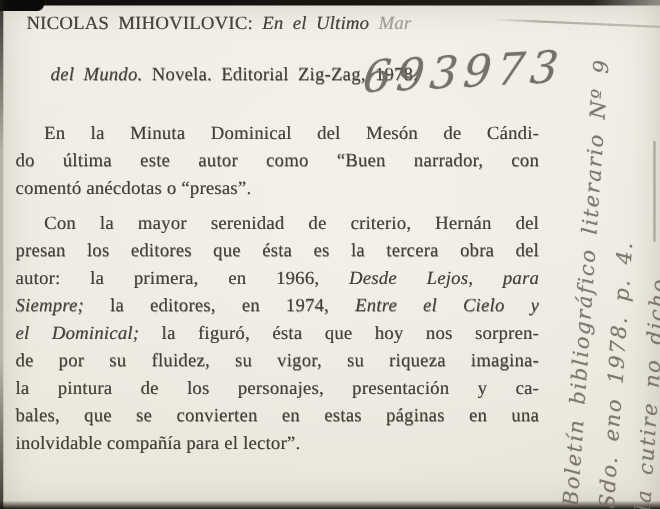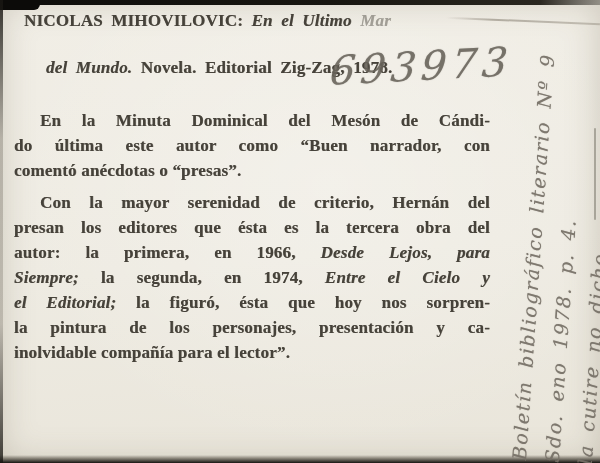--- a/index.html
+++ b/index.html
@@ -25,21 +25,21 @@
   .crease-line{position:absolute;left:446px;top:20px;width:154px;height:2px;
     background:linear-gradient(90deg,rgba(120,112,98,0),rgba(120,112,98,.5) 30%,rgba(120,112,98,.35));
     transform:rotate(2.5deg);}
   
   #article{
     position:absolute;left:14px;top:8px;width:476px;
     color:#46423a;font-size:17px;line-height:25px;
     text-shadow:.4px .4px .6px rgba(70,64,52,.55);
     letter-spacing:.2px;
   }
-  .line{white-space:nowrap;font-weight:bold;}
+  .line{white-space:nowrap;}
   .para .line{white-space:normal;text-align:justify;}
   .para .line.just{text-align-last:justify;}
   .para .line.first{text-indent:26px;}
   #article-title{margin-left:10px;margin-bottom:28px;word-spacing:4px;}
   #article-title .t2{padding-left:22px;margin-top:22px;}
   .para{margin-bottom:7px;}
   .it{font-style:italic;}
   .fade{opacity:.45;filter:blur(.4px);}
   
   #stamp{
@@ -82,23 +82,25 @@
     <div id="article-body">
         <div class="para">
           <div class="line first just"><span>En la Minuta Dominical del Mesón de Cándi-</span></div>
           <div class="line just"><span>do última este autor como “Buen narrador, con</span></div>
           <div class="line"><span>comentó anécdotas o “presas”.</span></div>
         </div>
         <div class="para">
           <div class="line first just"><span>Con la mayor serenidad de criterio, Hernán del</span></div>
           <div class="line just"><span>presan los editores que ésta es la tercera obra del</span></div>
           <div class="line just"><span>autor: la primera, en 1966, </span><span class="it">Desde Lejos, para</span></div>
-          <div class="line just"><span class="it">Siempre;</span><span> la segunda, en 1974, </span><span class="it">Entre el Cielo y</span></div>
-          <div class="line just"><span class="it">el Editorial;</span><span> la figuró, ésta que hoy nos sorpren-</span></div>
+          <div class="line just"><span class="it">Siempre;</span><span> la editores, en 1974, </span><span class="it">Entre el Cielo y</span></div>
+          <div class="line just"><span class="it">el Dominical;</span><span> la figuró, ésta que hoy nos sorpren-</span></div>
+          <div class="line just"><span>de por su fluidez, su vigor, su riqueza imagina-</span></div>
           <div class="line just"><span>la pintura de los personajes, presentación y ca-</span></div>
+          <div class="line just"><span>bales, que se convierten en estas páginas en una</span></div>
           <div class="line"><span>inolvidable compañía para el lector”.</span></div>
         </div>
       </div>
   </div>
 
   <div id="stamp">693973</div>
 
   <div id="margin-note">
       <div class="mline">Boletín bibliográfico literario Nº 9</div>
       <div class="mline">Sdo. eno 1978. p. 4.</div>

